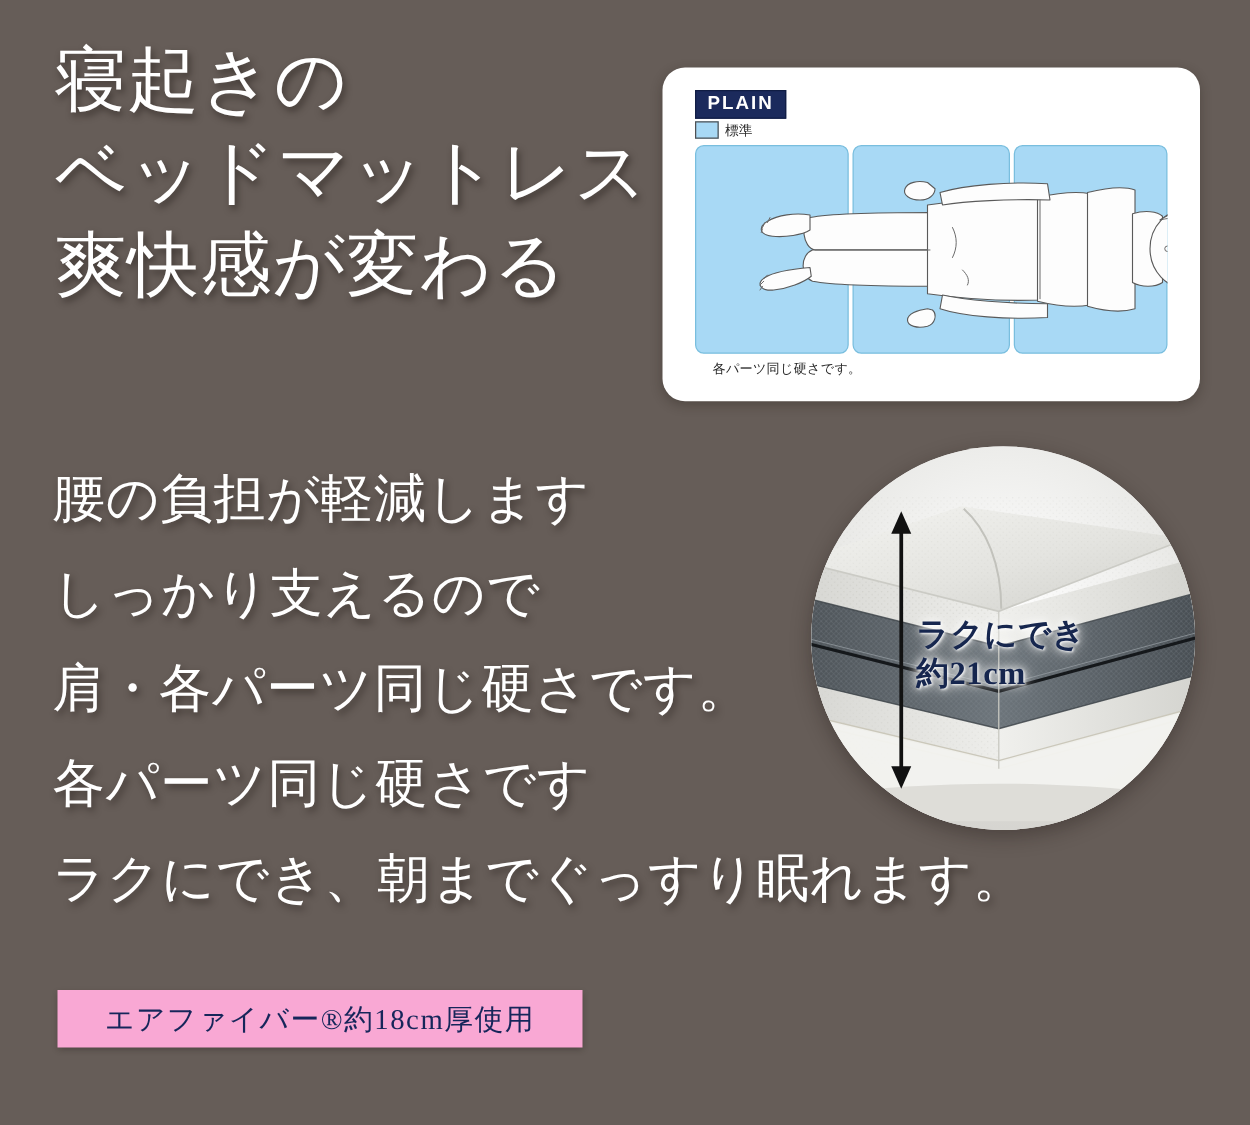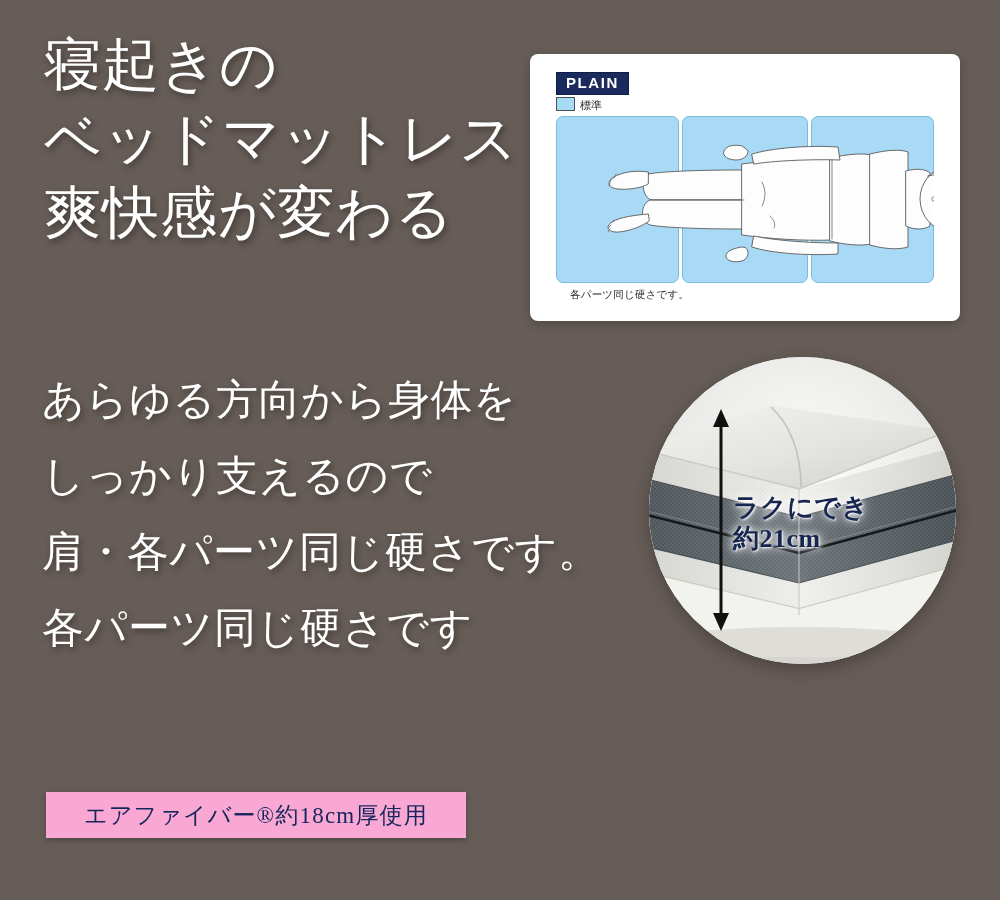--- a/index.html
+++ b/index.html
@@ -78,21 +78,21 @@
   }
 
   
   .plain-card {
     position: absolute;
     left: 530px;
     top: 54px;
     width: 430px;
     height: 267px;
     background: #ffffff;
-    border-radius: 8px;
+    border-radius: 18px;
     box-shadow: 0 3px 9px rgba(30,22,18,0.3);
   }
   .plain-badge {
     position: absolute;
     left: 26px;
     top: 18px;
     background: #1b2a5c;
     border: 1px solid #101d44;
     color: #ffffff;
     font-family: "Liberation Sans", sans-serif;
@@ -205,24 +205,25 @@
 
 <div class="stage">
 
   <div class="headline">
     <span class="hl-line">寝起きの</span>
     <span class="hl-line">ベッドマットレス</span>
     <span class="hl-line">爽快感が変わる</span>
   </div>
 
   <div class="bodycopy">
-    <span class="bc-line">あらゆる方向から身体を</span>
+    <span class="bc-line">腰の負担が軽減します</span>
     <span class="bc-line">しっかり支えるので</span>
     <span class="bc-line">肩・各パーツ同じ硬さです。</span>
     <span class="bc-line">各パーツ同じ硬さです</span>
+    <span class="bc-line">ラクにでき、朝までぐっすり眠れます。</span>
   </div>
 
   <div class="airfiber-badge">
     <span class="badge-text">エアファイバー®約18cm厚使用</span>
   </div>
 
   <div class="plain-card">
 
     <div class="plain-badge">PLAIN</div>
 

